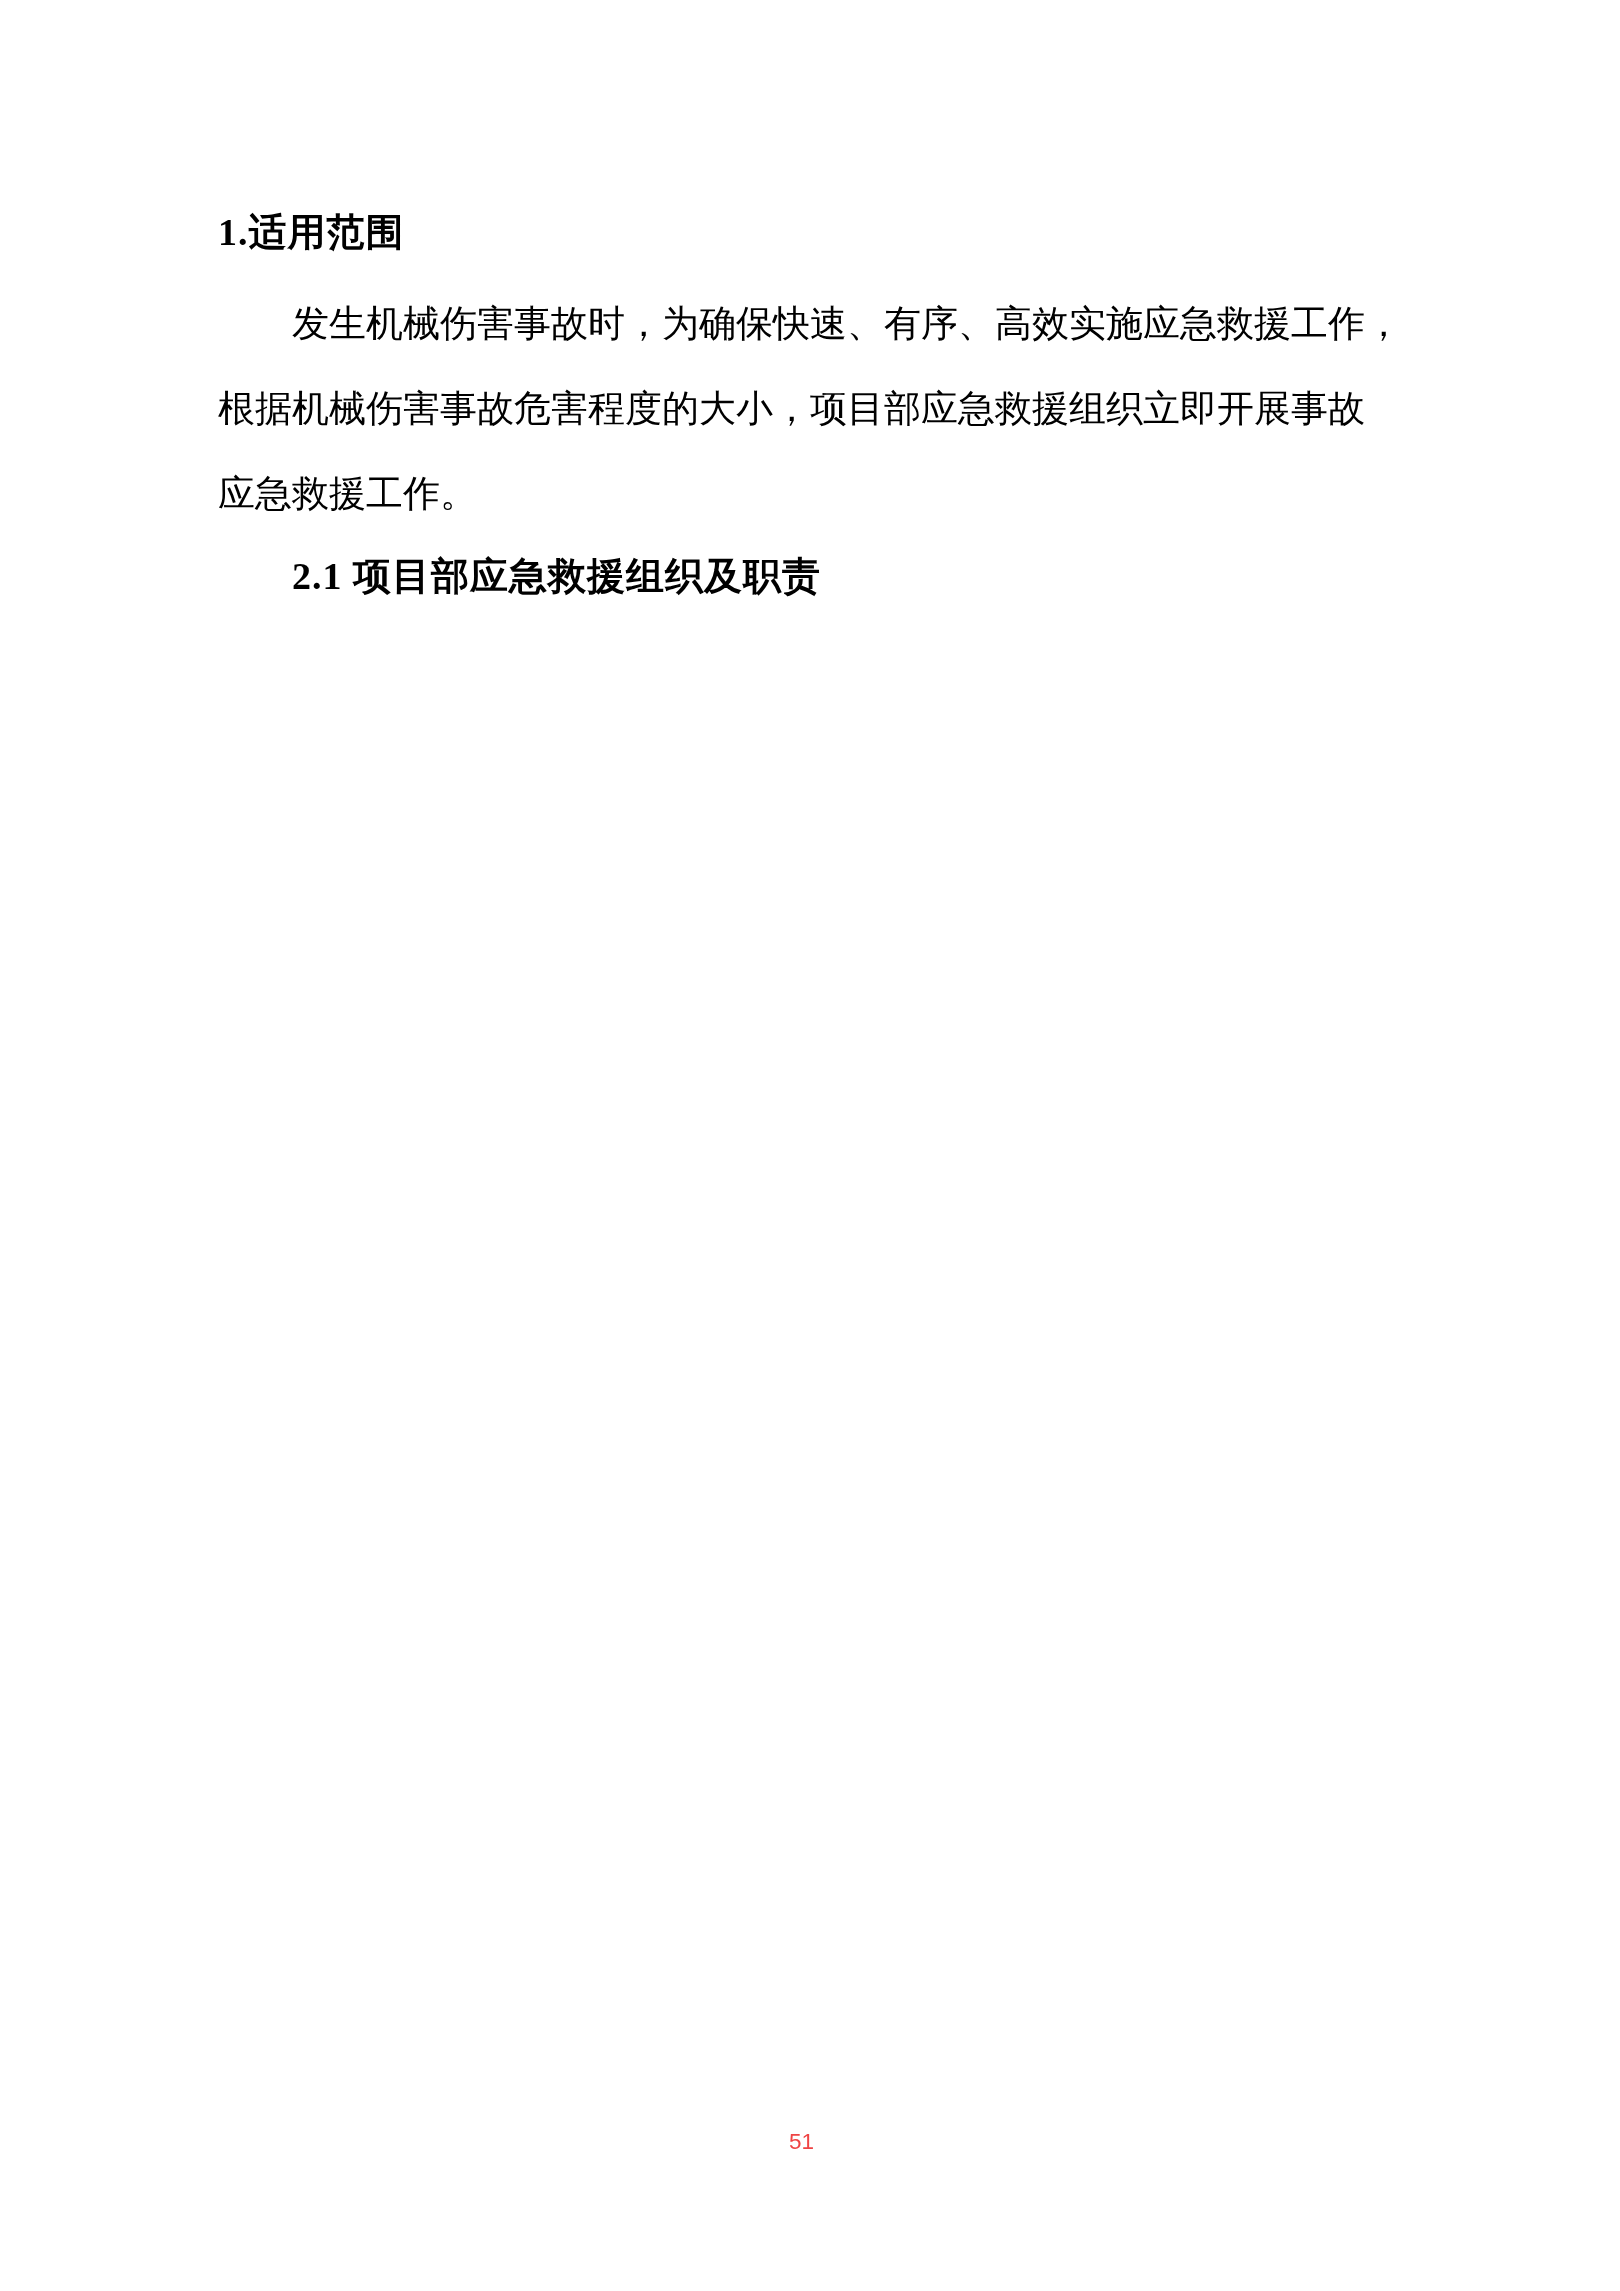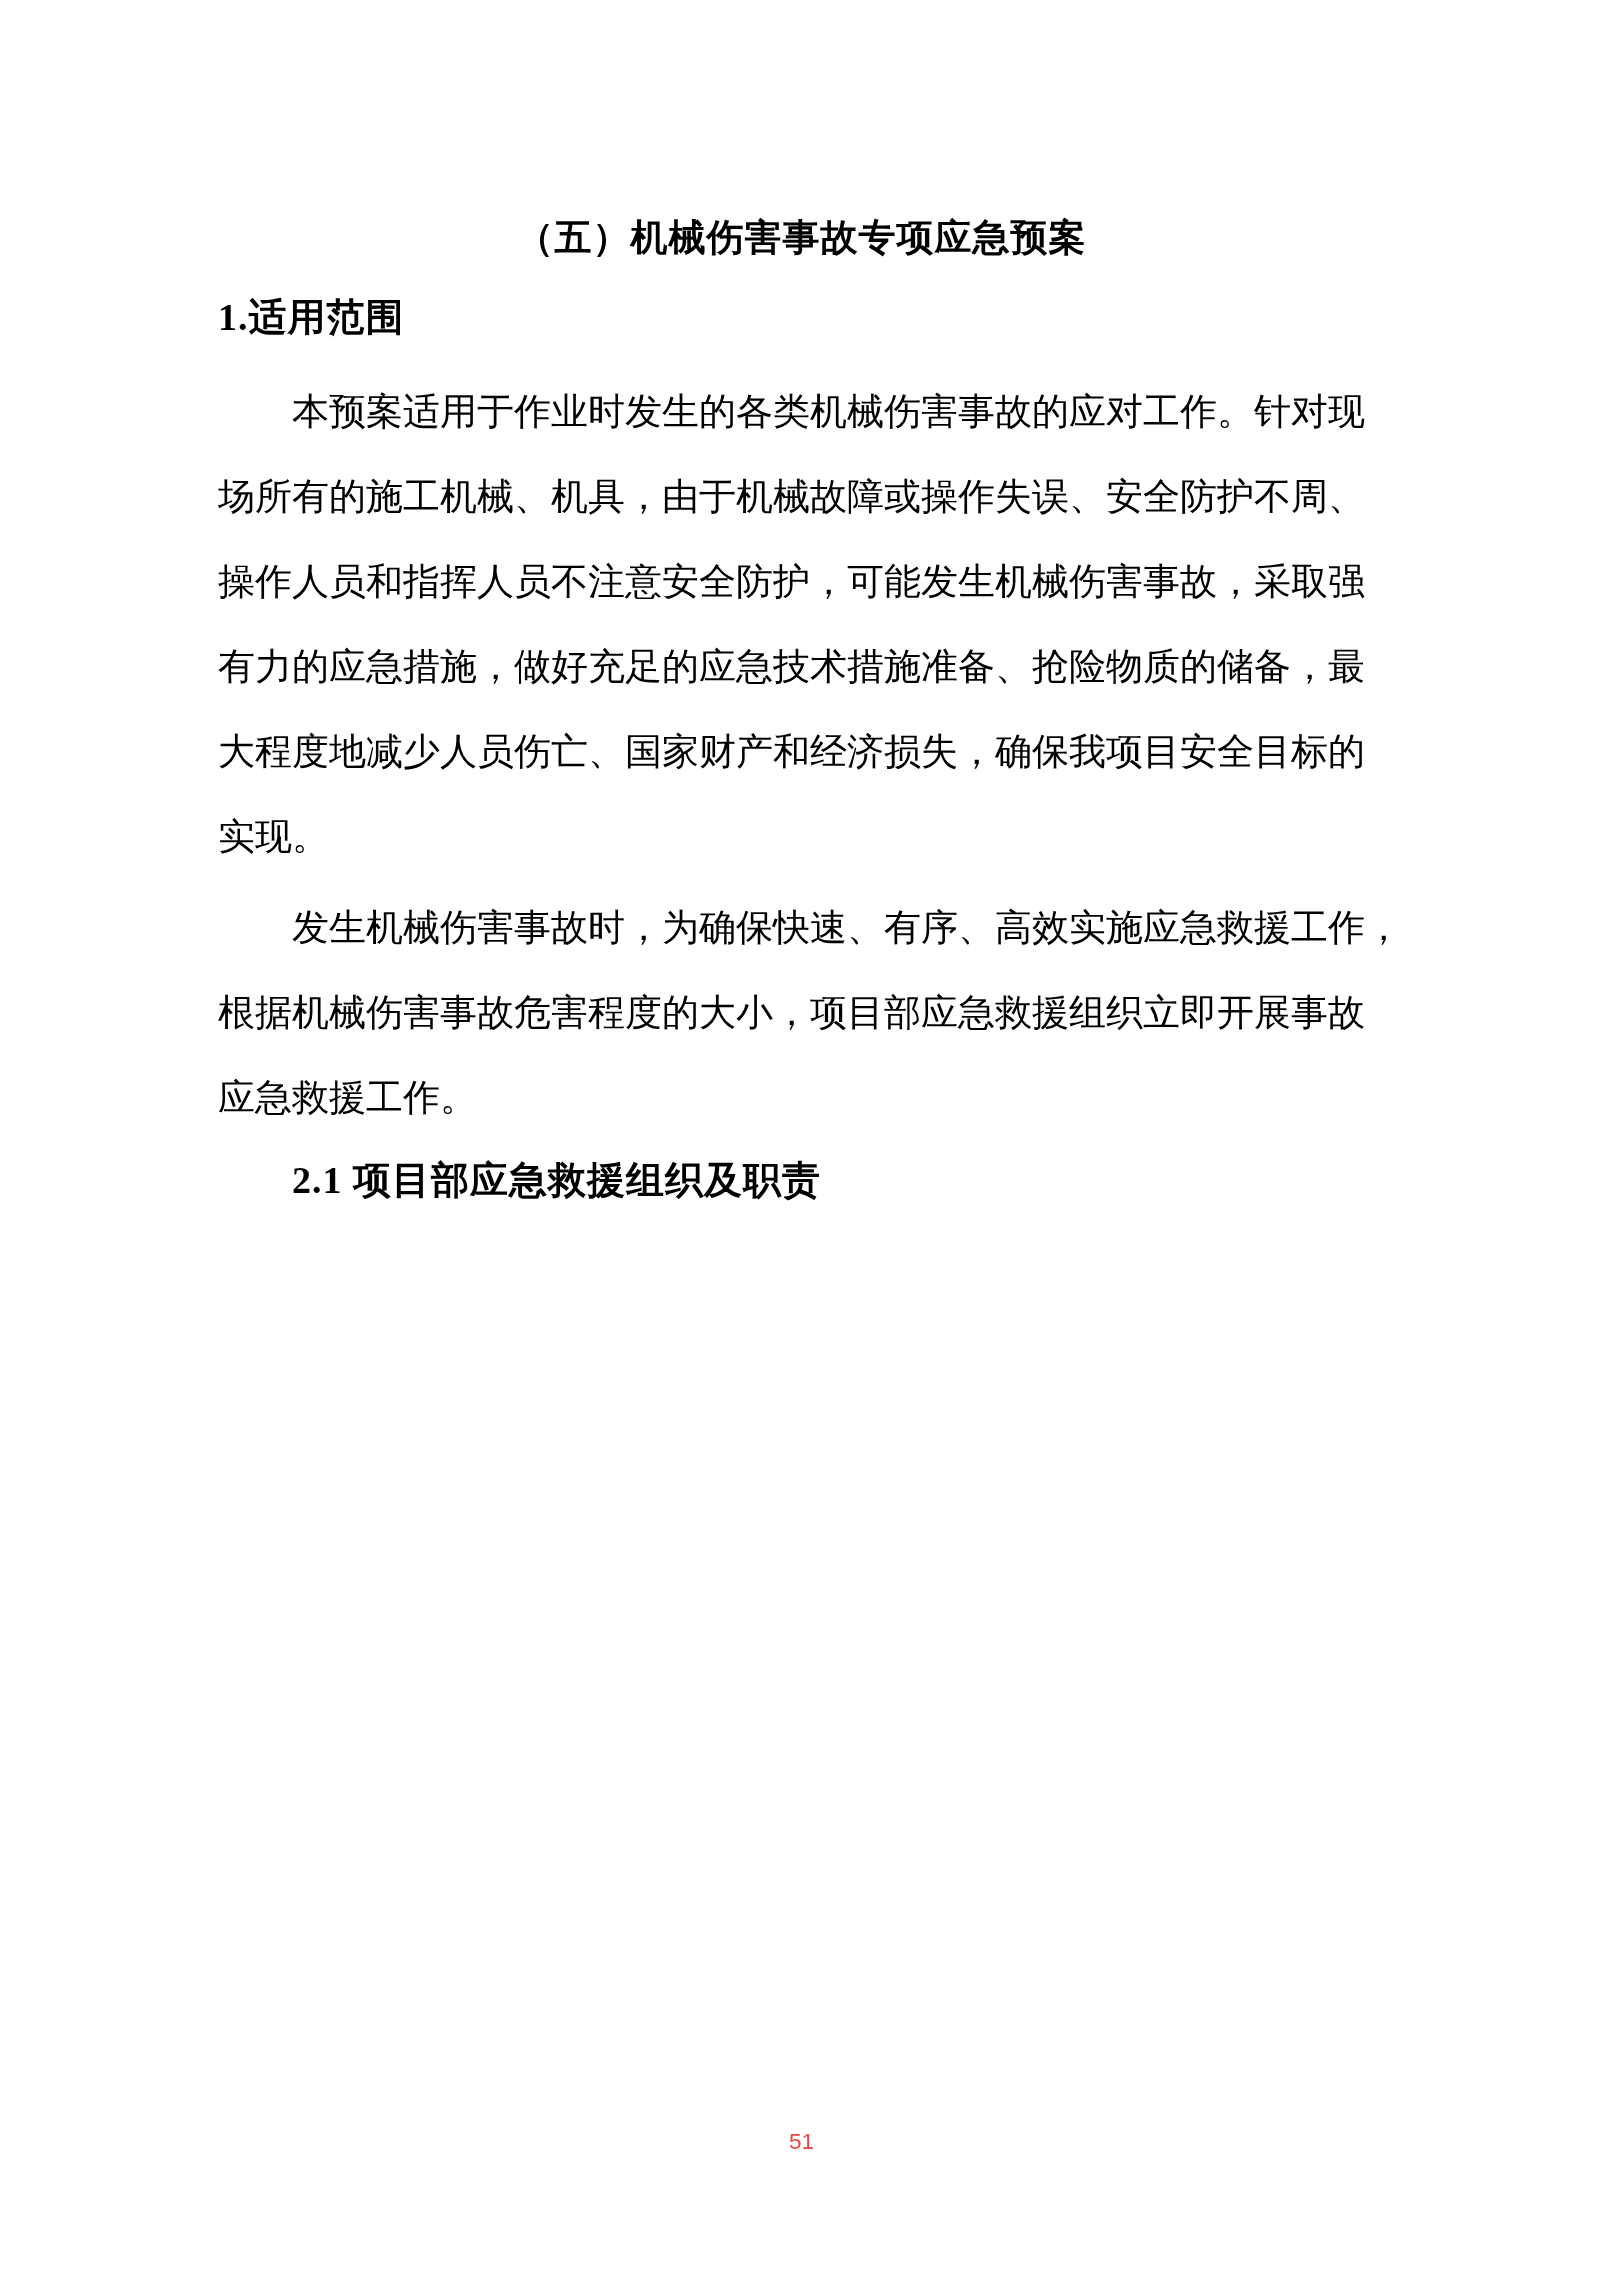--- a/index.html
+++ b/index.html
@@ -68,30 +68,23 @@
     line-height: 25.5px;
     color: #ef4444;
   }
 </style>
 </head>
 <body>
 
 <div class="page">
   <div class="content">
 
-    <h1 class="doc-title">（五）机械伤害事故专项应急预案</h1>
 
     <h2 class="heading heading-l1-1">1.适用范围</h2>
 
-    <p class="para para-1">本预案适用于作业时发生的各类机械伤害事故的应对工作。针对现
-场所有的施工机械、机具，由于机械故障或操作失误、安全防护不周、
-操作人员和指挥人员不注意安全防护，可能发生机械伤害事故，采取强
-有力的应急措施，做好充足的应急技术措施准备、抢险物质的储备，最
-大程度地减少人员伤亡、国家财产和经济损失，确保我项目安全目标的
-实现。</p>
 
 
     <p class="para para-2">发生机械伤害事故时，为确保快速、有序、高效实施应急救援工作，
 根据机械伤害事故危害程度的大小，项目部应急救援组织立即开展事故
 应急救援工作。</p>
 
     <h3 class="heading heading-l2">2.1 项目部应急救援组织及职责</h3>
 
 
   </div>

